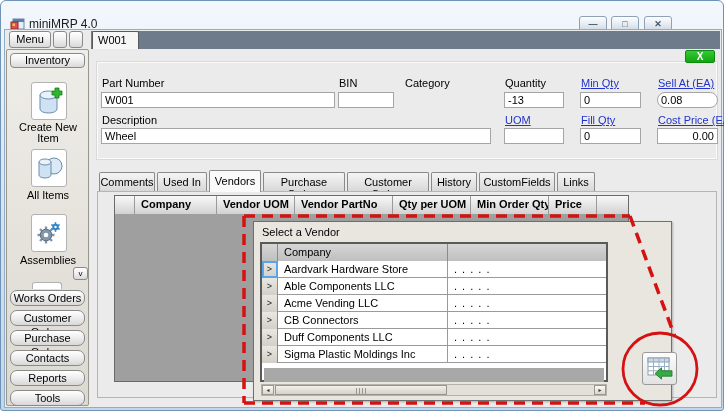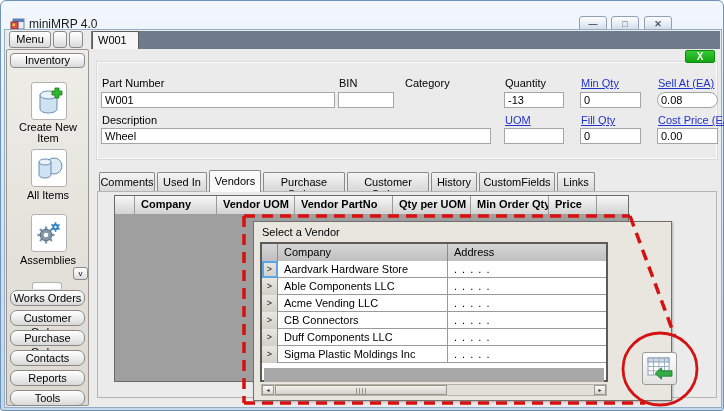--- a/index.html
+++ b/index.html
@@ -227,21 +227,21 @@
   <div class="lbl" style="left:101px;top:113px">Description</div>
   <input class="inp" style="left: 100px; top: 127px; width: 390px;" value="Wheel">
 
   <div class="lbl lnk" style="left:504px;top:113px">UOM</div>
   <input class="inp" style="left: 503px; top: 127px; width: 60px;" value="">
 
   <div class="lbl lnk" style="left:580px;top:113px">Fill Qty</div>
   <input class="inp" style="left: 579px; top: 127px; width: 61px;" value="0">
 
   <div class="lbl lnk" style="left:657px;top:113px">Cost Price (EA)</div>
-  <input class="inp" style="left: 656px; top: 127px; width: 61px;" value="0.00">
+  <input class="inp" style="left: 656px; top: 127px; width: 61px; text-align: right;" value="0.00">
 
   <div class="stab" style="left:98px;width:56px">Comments</div>
   <div class="stab" style="left:156px;width:50px">Used In</div>
   <div class="stab active" style="left:208px;width:52px">Vendors</div>
   <div class="stab" style="left:262px;width:82px">Purchase Orders</div>
   <div class="stab" style="left:346px;width:82px">Customer Orders</div>
   <div class="stab" style="left:430px;width:46px">History</div>
   <div class="stab" style="left:478px;width:76px">CustomFields</div>
   <div class="stab" style="left:556px;width:38px">Links</div>
 
@@ -259,21 +259,20 @@
       <div class="hc" style="flex:1;border-right:none"></div>
     </div>
   </div>
 
   <div class="popup">
     <div class="popup-title">Select a Vendor</div>
     <div class="pgrid">
       <div class="pgrid-head">
         <div class="hc" style="width:16px"></div>
         <div class="hc" style="width:170px">Company</div>
-        <div class="hc" style="flex:1;border-right:none">Address</div>
       </div>
 
       <div class="prow">
         <div class="psel focused">
           <span>&gt;</span></div>
         <div class="pcell-company">Aardvark Hardware Store</div>
         <div class="pcell-address">. . . . .</div>
       </div>
       <div class="prow">
         <div class="psel">

